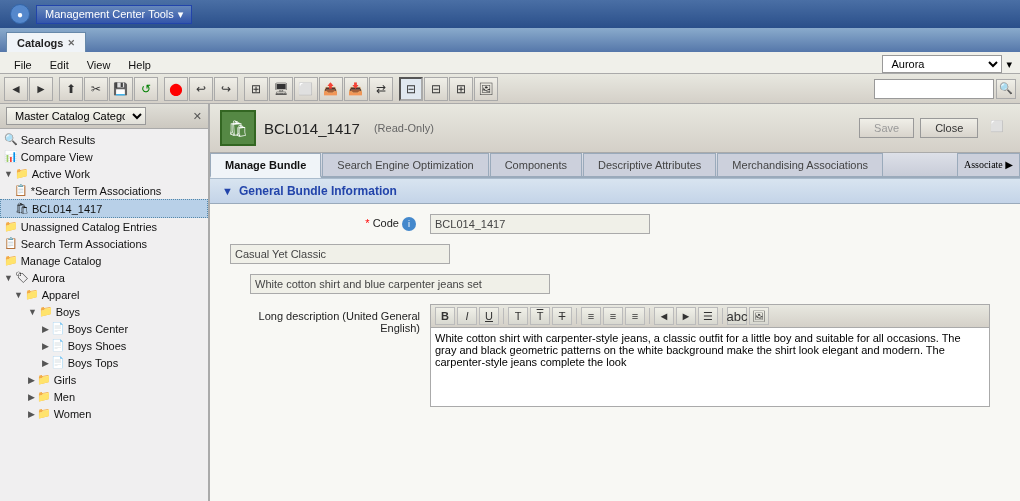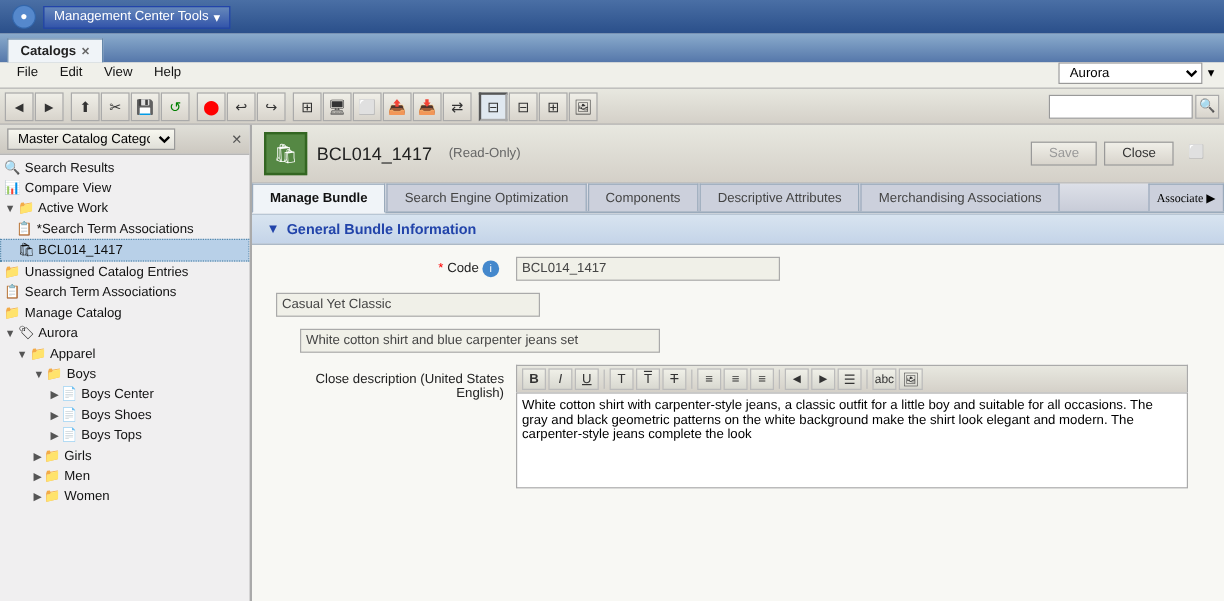--- a/index.html
+++ b/index.html
@@ -49,21 +49,21 @@
       color: #222;
     }
     .tab.active { background: #f0f4f8; font-weight: bold; }
     .tab-close { color: #666; font-size: 9px; cursor: pointer; }
 
     
     .menu-bar {
       background: #f0f0ea;
       height: 22px;
       display: flex;
-      align-items: flex-start;
+      align-items: flex-end;
       padding: 0 6px;
       border-bottom: 1px solid #aaa;
       gap: 2px;
     }
     .menu-item { padding: 2px 8px; font-size: 11px; cursor: pointer; color: #111; }
     .menu-separator { flex: 1; }
     .store-select {
       background: white;
       border: 1px solid #999;
       padding: 1px 4px;
@@ -538,41 +538,41 @@
         <div class="form-row">
           <input class="form-input readonly" type="text" value="Casual Yet Classic" readonly="" style="">
         </div>
 
         <div class="form-row">
           <input class="form-input wide readonly" type="text" value="White cotton shirt and blue carpenter jeans set" readonly="" style="">
         </div>
 
         <div class="form-row">
           <div class="form-label" style="padding-top: 6px;">
-            <span>Close description (United States English)</span>
+            <span>Long description (United General English)</span>
           </div>
           <div style="flex:1; max-width: 560px;">
             <div class="rte-toolbar">
               <div class="rte-btn bold">B</div>
               <div class="rte-btn italic">I</div>
               <div class="rte-btn underline">U</div>
               <div class="rte-sep"></div>
               <div class="rte-btn">T</div>
               <div class="rte-btn" style="text-decoration:overline;">T</div>
               <div class="rte-btn" style="text-decoration:line-through;">T</div>
               <div class="rte-sep"></div>
               <div class="rte-btn">≡</div>
               <div class="rte-btn">≡</div>
               <div class="rte-btn">≡</div>
               <div class="rte-sep"></div>
               <div class="rte-btn">◄</div>
               <div class="rte-btn">►</div>
               <div class="rte-btn">☰</div>
               <div class="rte-sep"></div>
-              <div class="rte-btn" style="font-size:10px;">abc</div>
+              <div class="rte-btn" style="font-size:13px;">abc</div>
               <div class="rte-btn">🖼</div>
             </div>
             <textarea class="rte-textarea" readonly="" style="">White cotton shirt with carpenter-style jeans, a classic outfit for a little boy and suitable for all occasions. The gray and black geometric patterns on the white background make the shirt look elegant and modern. The carpenter-style jeans complete the look</textarea>
           </div>
         </div>
       </div>
     </div>
   </div>
 </div>
 

